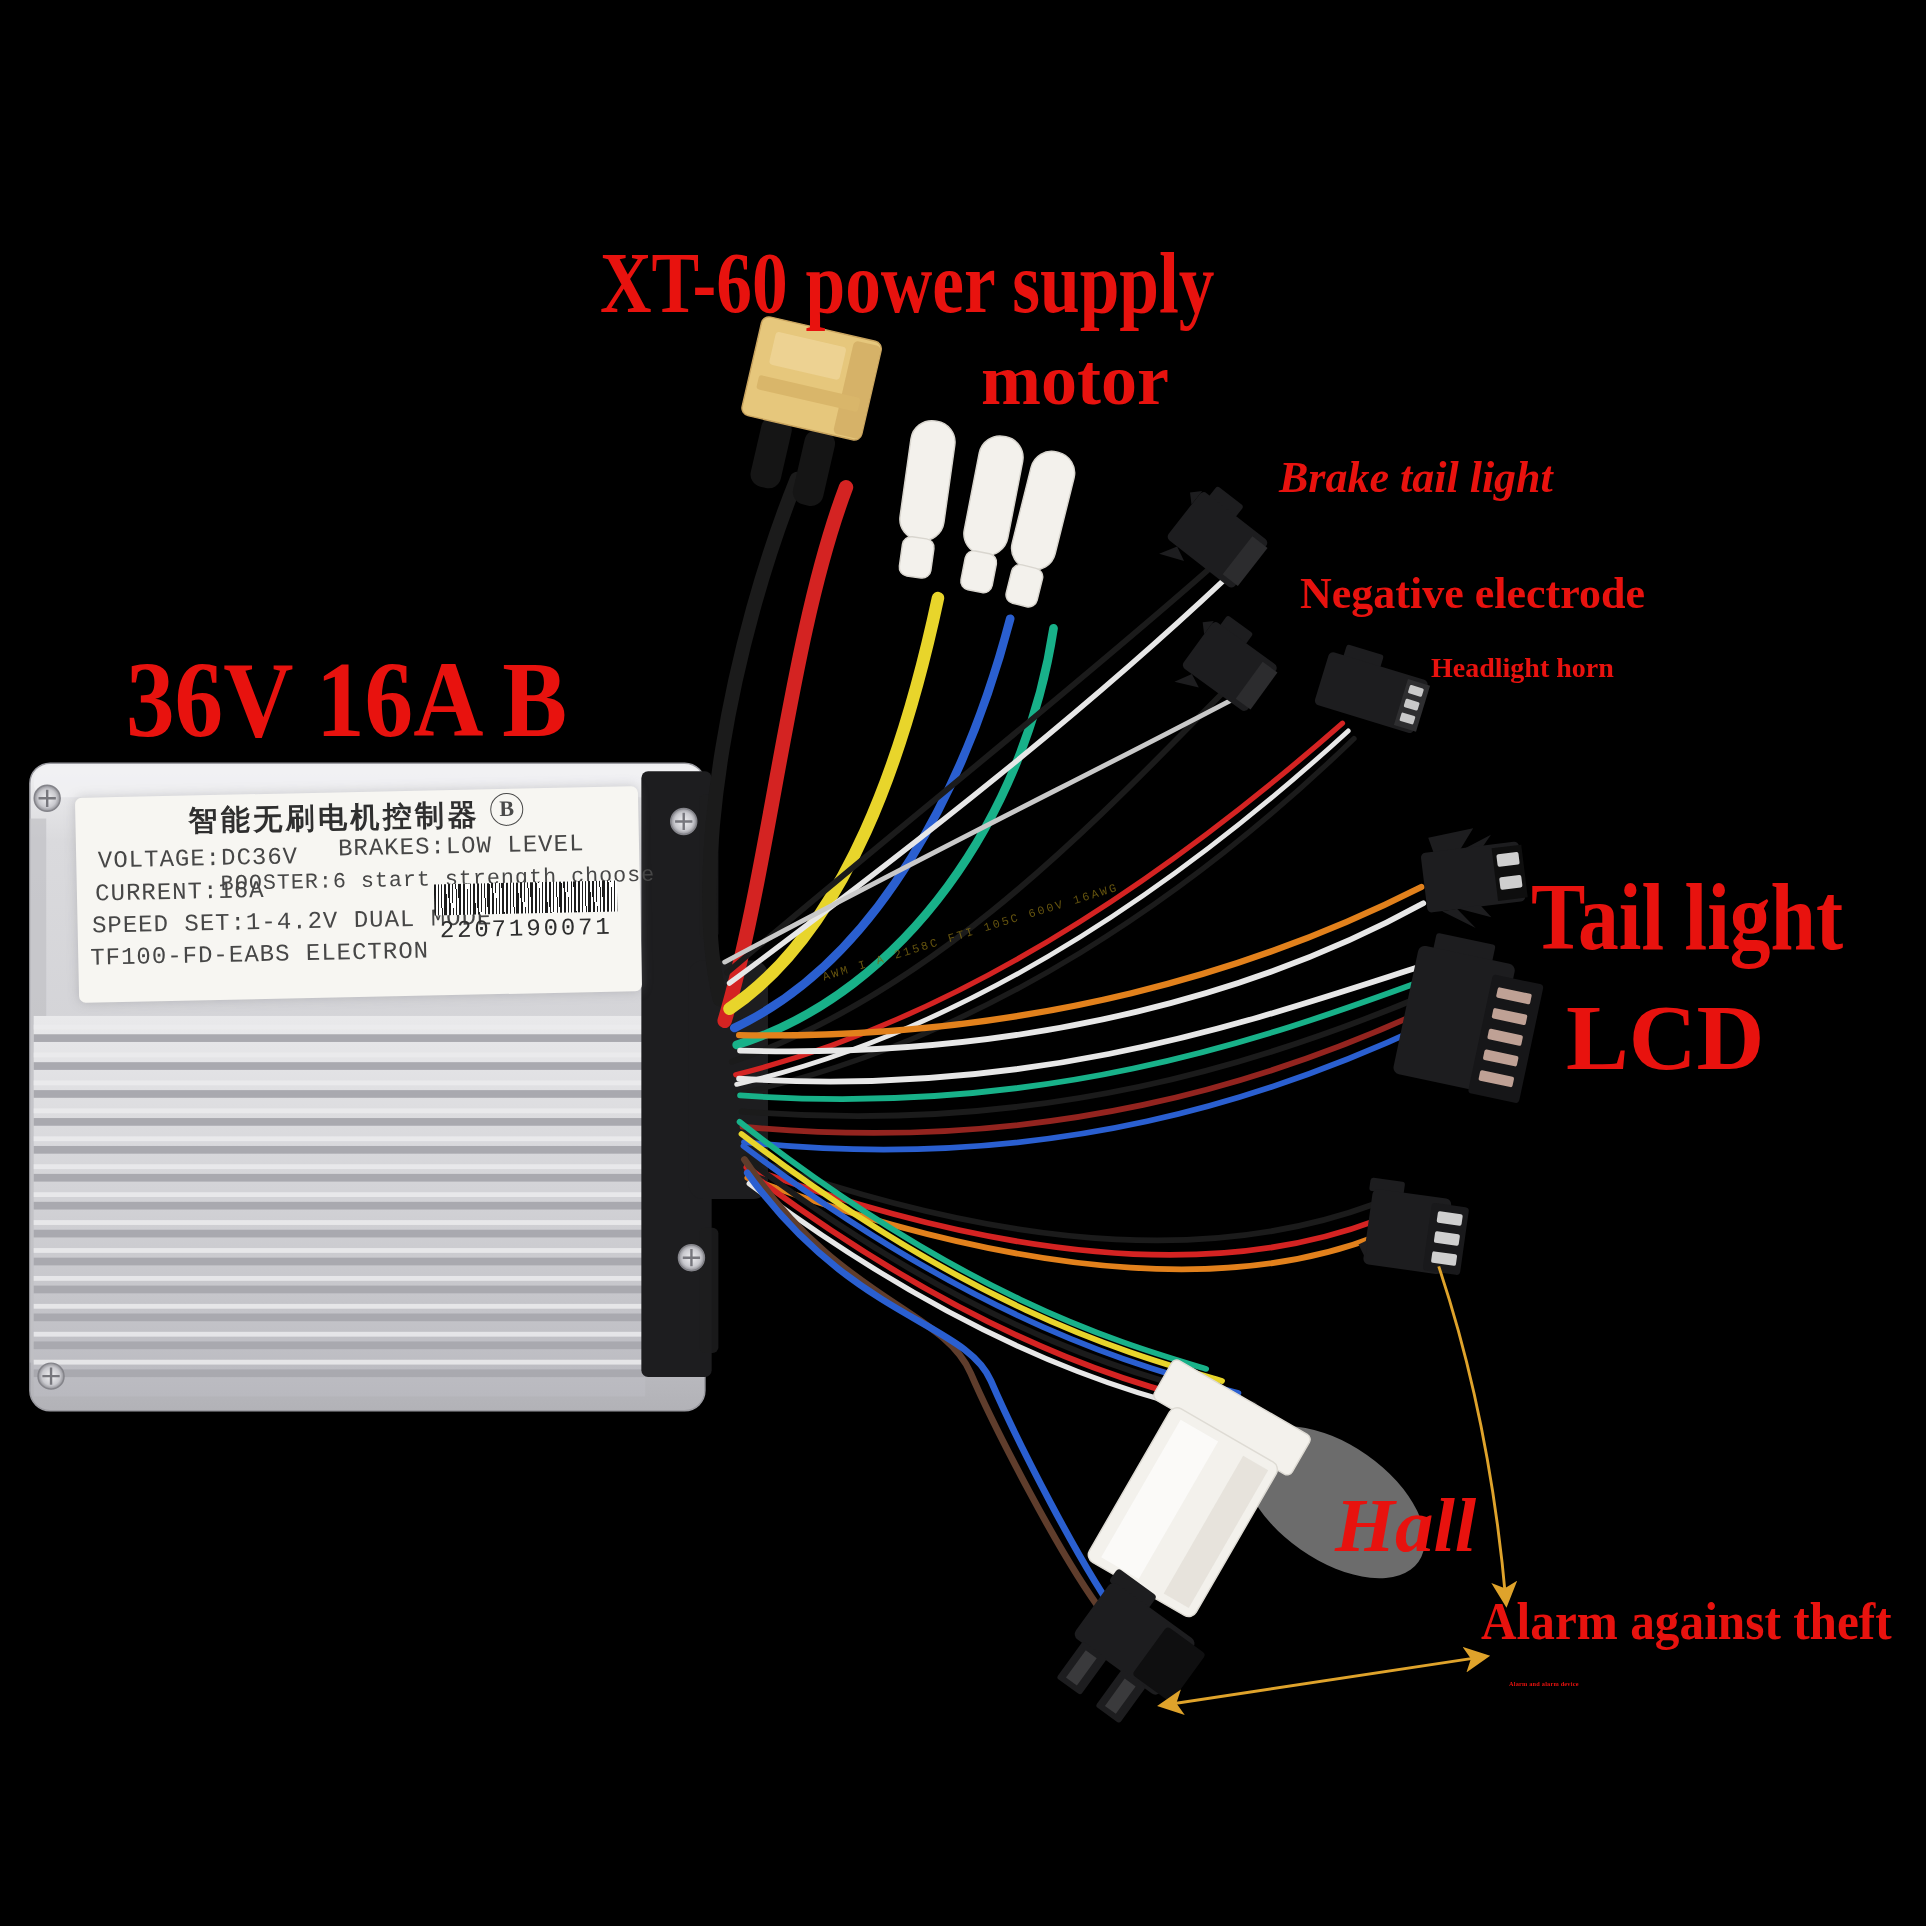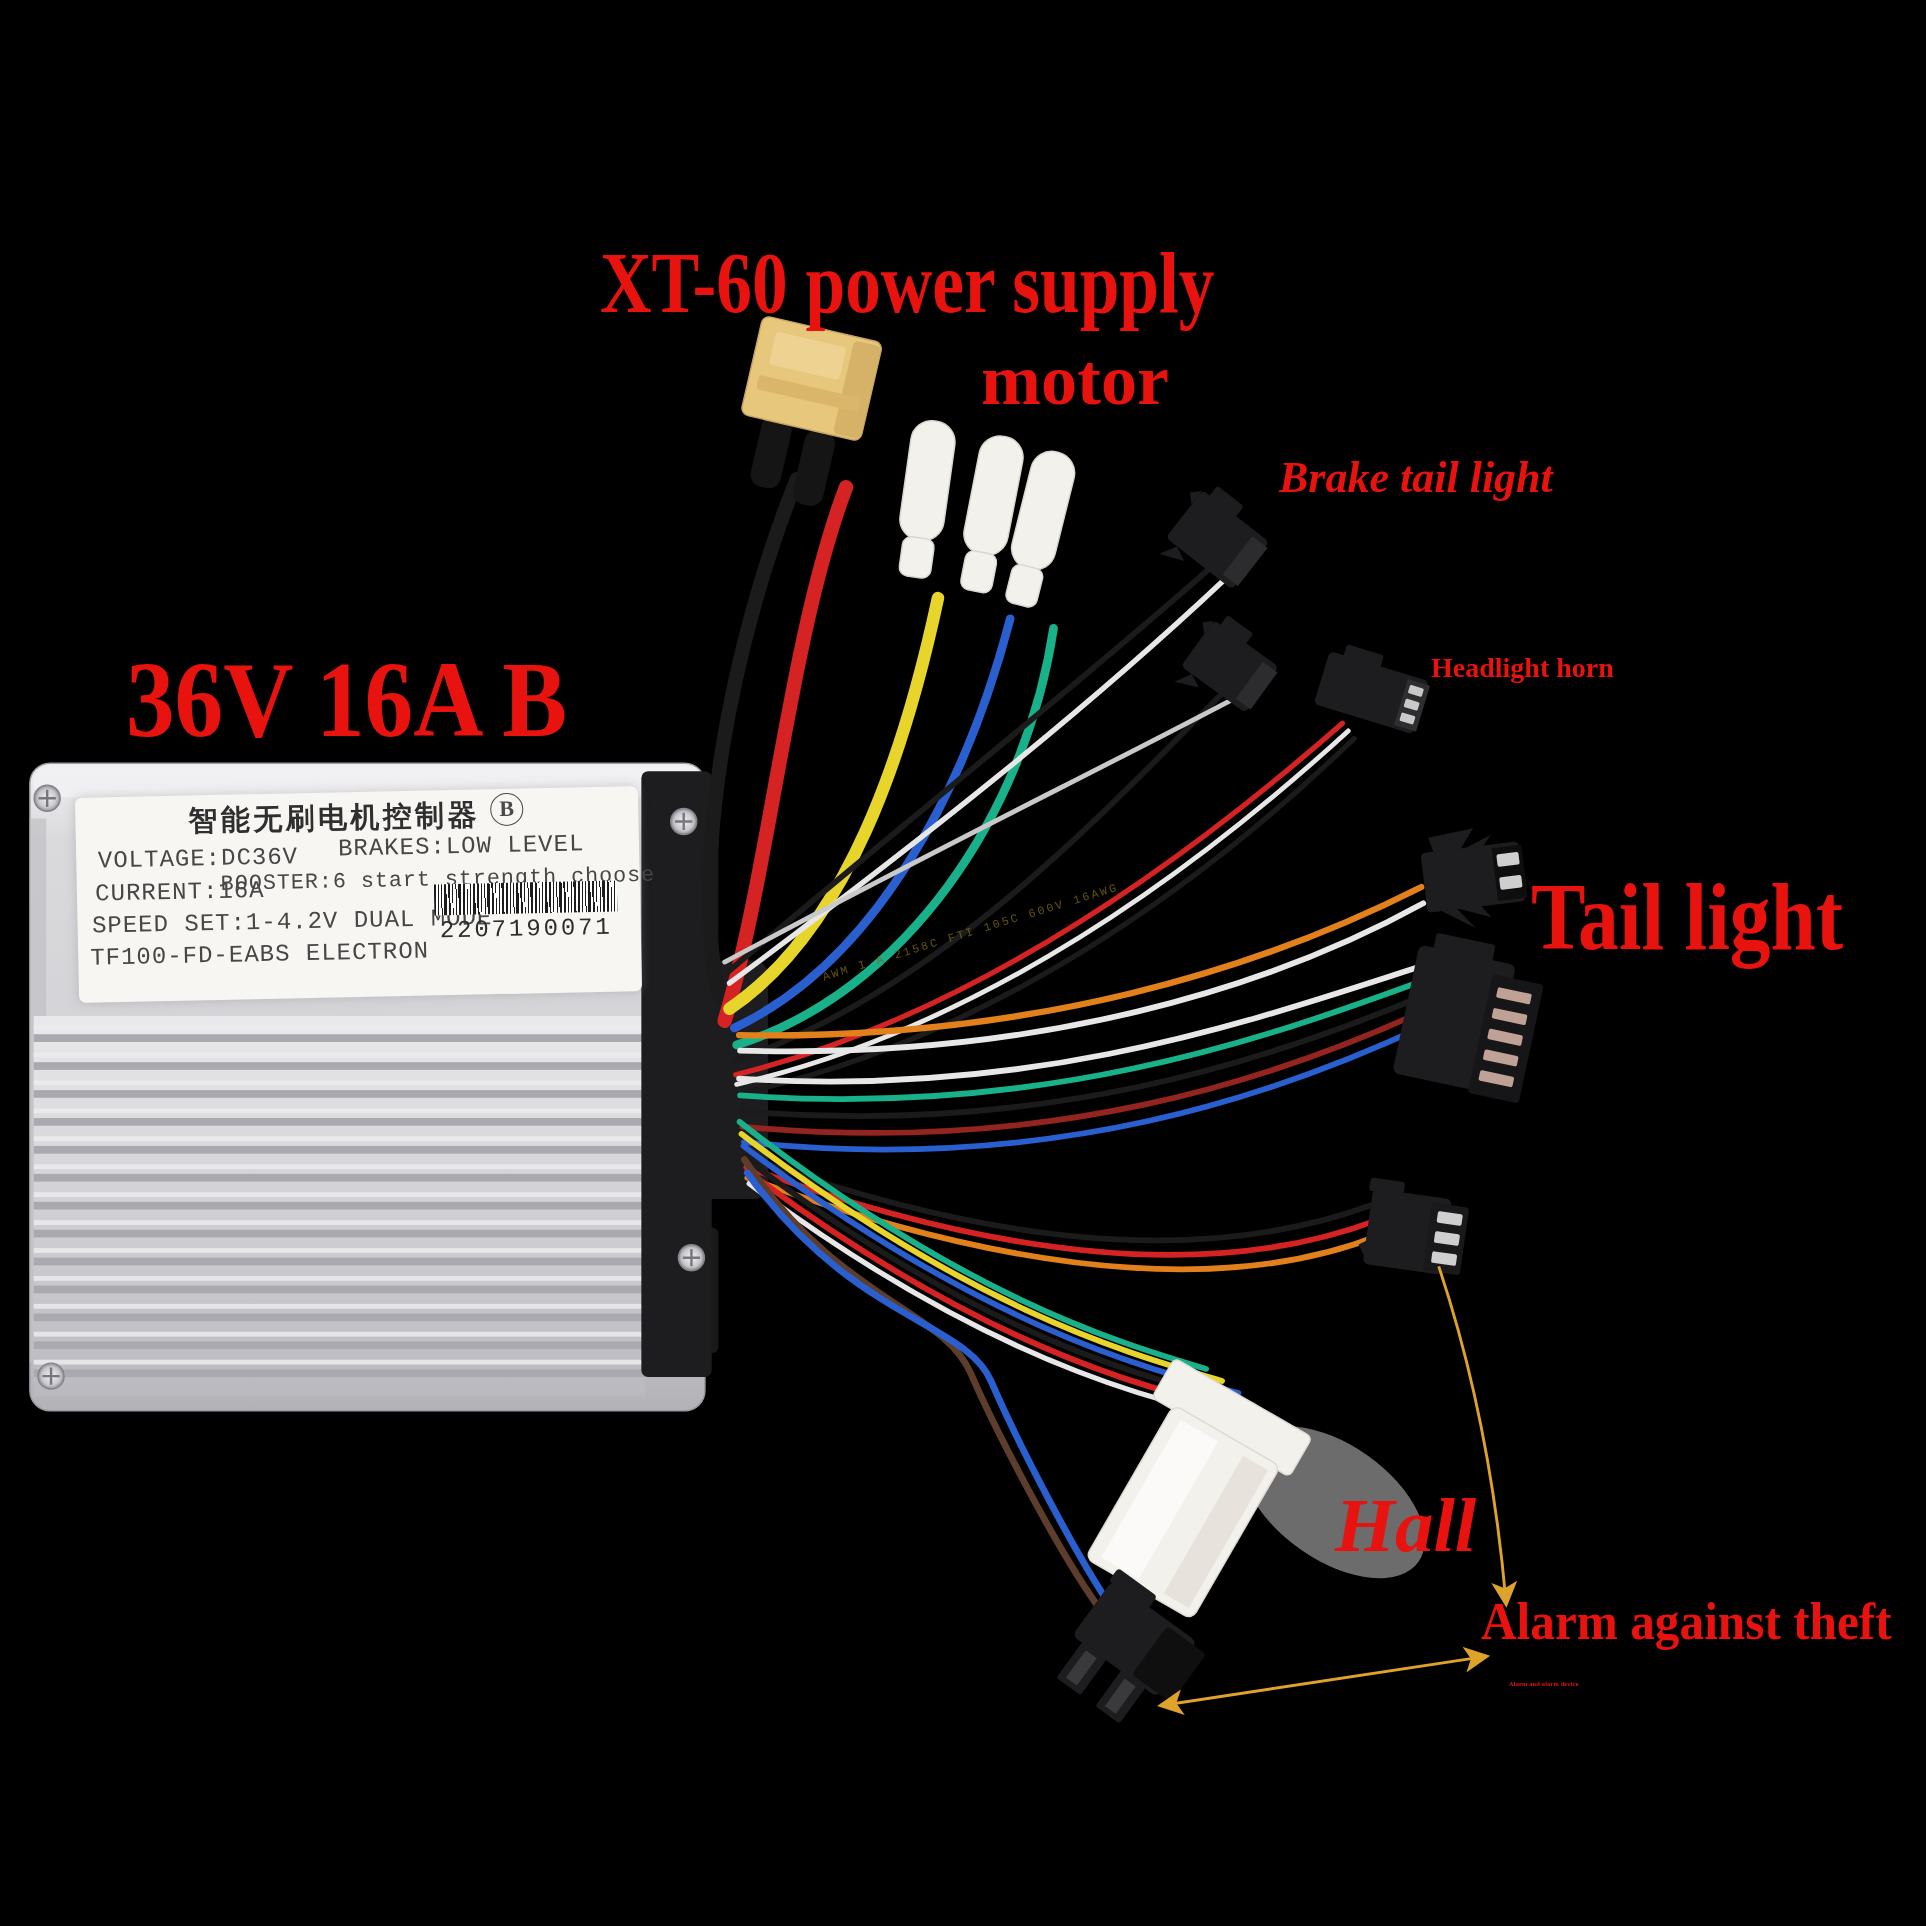--- a/index.html
+++ b/index.html
@@ -265,22 +265,24 @@
 
   <g fill="none" stroke-width="6">
     <path d="M2988,2630 Q3095,2950 3128,3330" marker-end="url(#ah)" stroke="#dfa32b"></path>
     <path d="M2412,3542 L3086,3440" marker-start="url(#ah)" marker-end="url(#ah)" stroke="#dfa32b"></path>
   </g>
 </svg>
 
 <div class="lbl" style="left:600px;top:239px;font-size:87px;transform:scaleX(0.82);">XT-60 power supply</div>
 <div class="lbl" style="left:969px;top:344px;font-size:72px;margin-left:12px;">motor</div>
 <div class="lbl" style="left:1279px;top:456px;font-size:44px;font-style:italic;">Brake tail light</div>
+<div class="lbl" style="left:1300px;top:572px;font-size:44px;">Negative electrode</div>
 <div class="lbl" style="left:1431px;top:654px;font-size:28px;text-align:right;">Headlight horn</div>
 <div class="lbl" style="left:1531px;top:869px;font-size:96px;transform:scaleX(0.85);">Tail light</div>
+<div class="lbl" style="left:1566px;top:990px;font-size:94px;">LCD</div>
 <div class="lbl" style="left:126px;top:646px;font-size:108px;transform:scaleX(0.9);">36V 16A B</div>
 <div class="lbl" style="left:1335px;top:1487px;font-size:77px;font-style:italic;">Hall</div>
 <div class="lbl" style="left:1481px;top:1595px;font-size:53px;transform:scaleX(0.93);">Alarm against theft</div>
 <div class="lbl" style="left:1509px;top:1681px;font-size:6.3px;letter-spacing:0.2px;">Alarm and alarm device</div>
 
 <div class="wireprint">AWM I A 2158C FTI 105C 600V 16AWG</div>
 
 <div class="sticker">
   <div class="cn">智能无刷电机控制器</div>
   <div class="badge">B</div>

